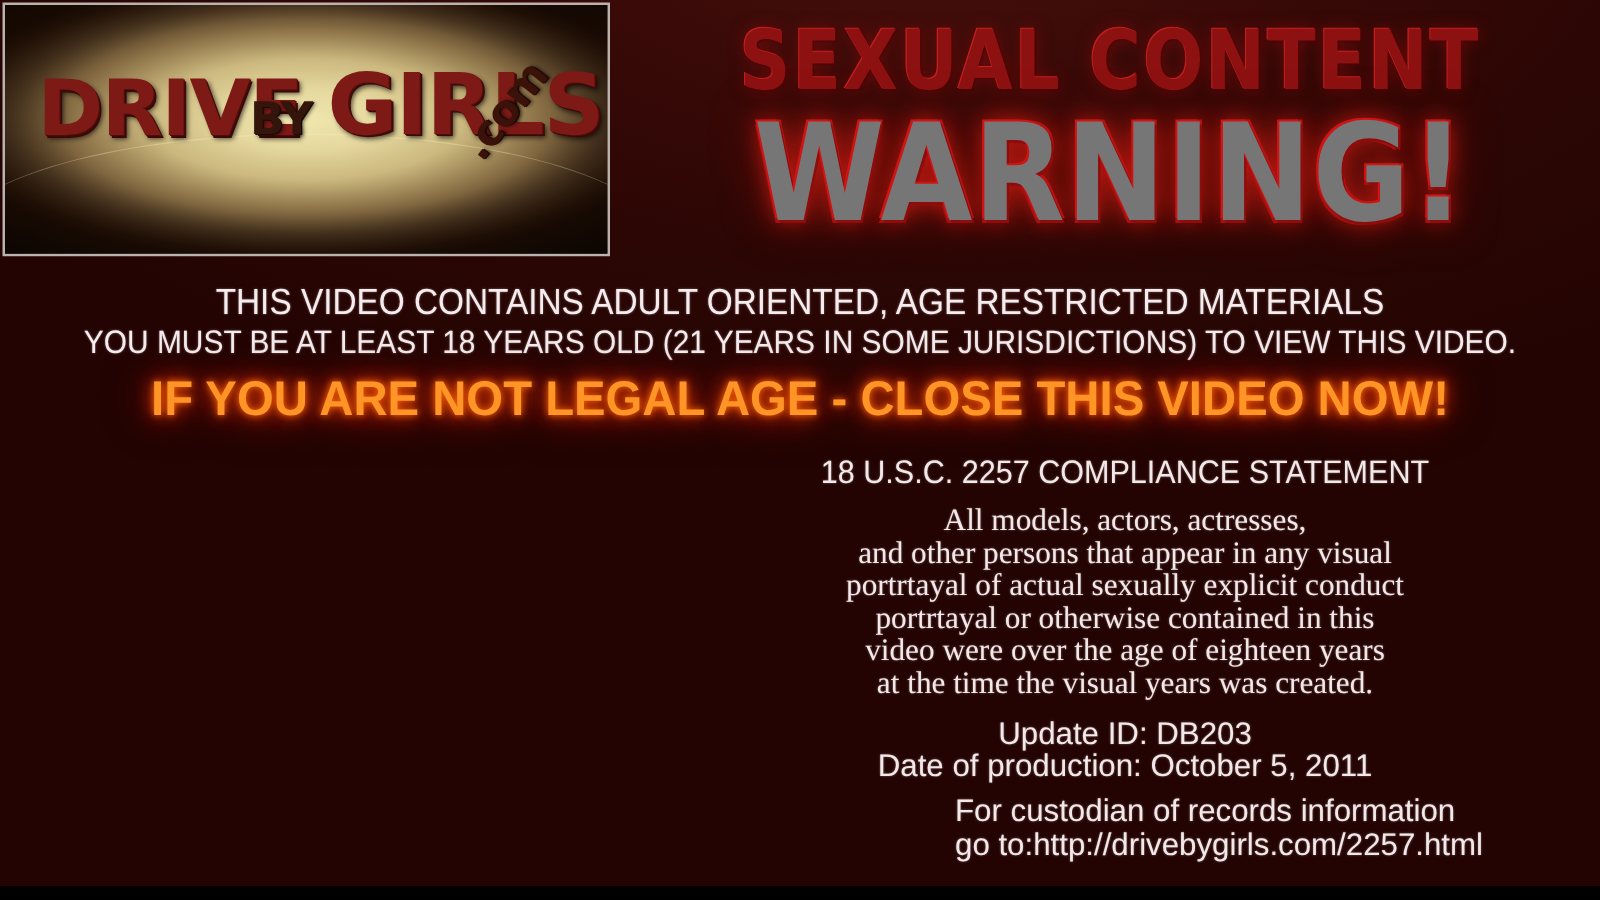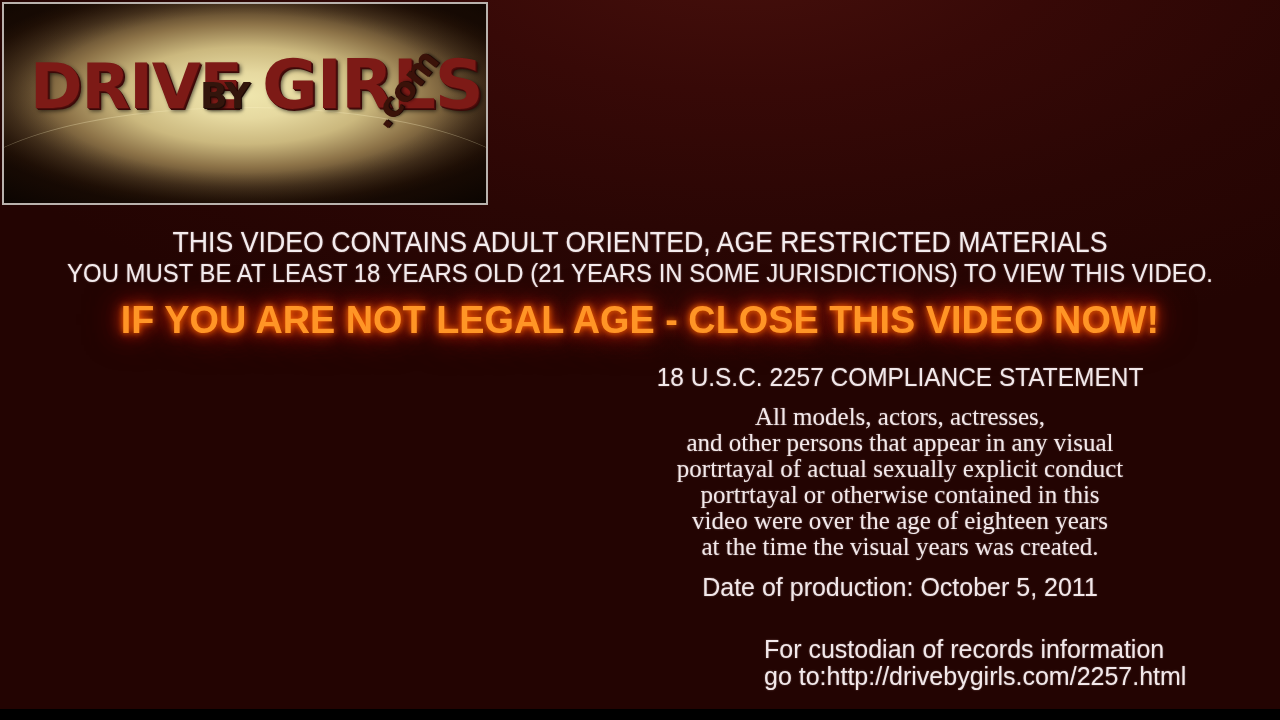--- a/index.html
+++ b/index.html
@@ -271,39 +271,44 @@
     <div id="logo-vignette"></div>
     <div id="logo-arc"></div>
     <div id="logo-wordmark">
       <span class="logo-word" id="logo-drive">DRIVE</span>
       <span class="logo-word" id="logo-by">BY</span>
       <span class="logo-word" id="logo-girls">GIRLS</span>
       <span class="logo-word" id="logo-dotcom">.com</span>
     </div>
   </div>
 
+  <div id="headline-block">
+    <div id="headline-sexual-content">SEXUAL CONTENT</div>
+    <div id="headline-warning">WARNING!</div>
+  </div>
 
   <div class="notice-line" id="notice-line-1">THIS VIDEO CONTAINS ADULT ORIENTED, AGE RESTRICTED MATERIALS</div>
   <div class="notice-line" id="notice-line-2">YOU MUST BE AT LEAST 18 YEARS OLD (21 YEARS IN SOME JURISDICTIONS) TO VIEW THIS VIDEO.</div>
 
   <div id="alert-line">IF YOU ARE NOT LEGAL AGE - CLOSE THIS VIDEO NOW!</div>
 
   <div id="compliance-block">
     <div id="compliance-heading">18 U.S.C. 2257 COMPLIANCE STATEMENT</div>
     <div id="compliance-body">
       <span class="cl">All models, actors, actresses,</span>
       <span class="cl">and other persons that appear in any visual</span>
       <span class="cl">portrtayal of actual sexually explicit conduct</span>
       <span class="cl">portrtayal or otherwise contained in this</span>
       <span class="cl">video were over the age of eighteen years</span>
       <span class="cl">at the time the visual years was created.</span>
     </div>
   </div>
 
   <div id="meta-block">
+    <span class="cl">Update ID:  DB203</span>
     <span class="cl">Date of production: October 5, 2011</span>
   </div>
 
   <div id="custodian-block">
     <span class="cl">For custodian of records information</span>
     <span class="cl">go to:http://drivebygirls.com/2257.html</span>
   </div>
 
 </div>
 

